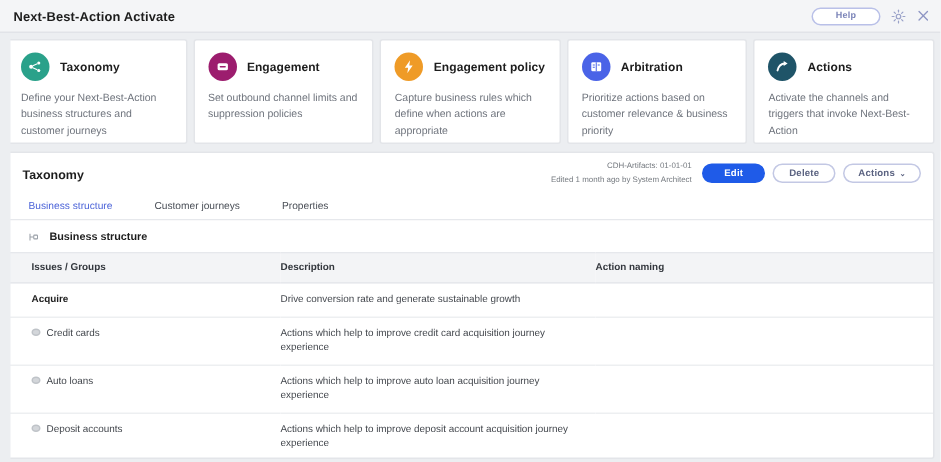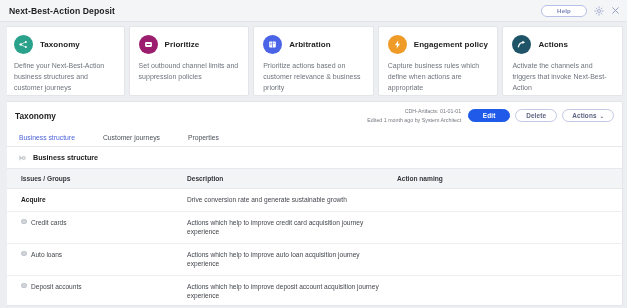--- a/index.html
+++ b/index.html
@@ -145,21 +145,21 @@
     position: absolute; left: 0; top: 22px; bottom: 0; width: 7px;
     background: #eceef1;
   }
 </style>
 </head>
 <body>
 
 <div id="app">
 
   <div class="titlebar">
-    <div class="titlebar-title">Next-Best-Action Deposit</div>
+    <div class="titlebar-title">Next-Best-Action Activate</div>
     <div class="titlebar-right">
       <div class="help-btn">Help</div>
       <div class="icon-btn">
         <svg width="10" height="10" viewBox="0 0 16 16">
           <circle cx="8" cy="8" r="2.4" fill="none" stroke="#9aa2c9" stroke-width="1.3"></circle>
           <g stroke="#9aa2c9" stroke-width="1.3" stroke-linecap="round">
             <line x1="8" y1="1.2" x2="8" y2="3.2"></line>
             <line x1="8" y1="12.8" x2="8" y2="14.8"></line>
             <line x1="1.2" y1="8" x2="3.2" y2="8"></line>
             <line x1="12.8" y1="8" x2="14.8" y2="8"></line>
@@ -200,51 +200,51 @@
     </div>
 
     <div class="card">
       <div class="card-head">
         <div class="card-icon" style="background:#9c1d6e">
           <svg width="11" height="11" viewBox="0 0 16 16">
             <rect x="3" y="4.5" width="10" height="7" rx="1.6" fill="#fff"></rect>
             <rect x="5" y="7.3" width="6" height="1.5" rx=".7" fill="#9c1d6e"></rect>
           </svg>
         </div>
-        <div class="card-title">Prioritize</div>
+        <div class="card-title">Engagement</div>
       </div>
       <div class="card-desc">Set outbound channel limits and suppression policies</div>
+    </div>
+
+    <div class="card">
+      <div class="card-head">
+        <div class="card-icon" style="background:#ef9b27">
+          <svg width="11" height="11" viewBox="0 0 16 16">
+            <polygon points="9.3,1.8 4.2,9 7.4,9 6.6,14.2 11.8,6.8 8.5,6.8" fill="#fff"></polygon>
+          </svg>
+        </div>
+        <div class="card-title">Engagement policy</div>
+      </div>
+      <div class="card-desc">Capture business rules which define when actions are appropriate</div>
     </div>
 
     <div class="card">
       <div class="card-head">
         <div class="card-icon" style="background:#4a63e7">
           <svg width="11" height="11" viewBox="0 0 16 16">
             <rect x="3.2" y="3.6" width="9.6" height="8.8" rx="1.2" fill="#fff"></rect>
             <line x1="8" y1="3.6" x2="8" y2="12.4" stroke="#4a63e7" stroke-width="1"></line>
             <line x1="4.6" y1="6.2" x2="6.6" y2="6.2" stroke="#4a63e7" stroke-width="1"></line>
             <line x1="9.4" y1="6.2" x2="11.4" y2="6.2" stroke="#4a63e7" stroke-width="1"></line>
             <line x1="4.6" y1="8.4" x2="6.6" y2="8.4" stroke="#4a63e7" stroke-width="1"></line>
           </svg>
         </div>
         <div class="card-title">Arbitration</div>
       </div>
       <div class="card-desc">Prioritize actions based on customer relevance &amp; business priority</div>
-    </div>
-
-    <div class="card">
-      <div class="card-head">
-        <div class="card-icon" style="background:#ef9b27">
-          <svg width="11" height="11" viewBox="0 0 16 16">
-            <polygon points="9.3,1.8 4.2,9 7.4,9 6.6,14.2 11.8,6.8 8.5,6.8" fill="#fff"></polygon>
-          </svg>
-        </div>
-        <div class="card-title">Engagement policy</div>
-      </div>
-      <div class="card-desc">Capture business rules which define when actions are appropriate</div>
     </div>
 
     <div class="card">
       <div class="card-head">
         <div class="card-icon" style="background:#1f5468">
           <svg width="11" height="11" viewBox="0 0 16 16">
             <path d="M3.4 11.6 C4.6 6.4 7.6 4.9 10.6 4.8" stroke="#fff" stroke-width="1.8" fill="none" stroke-linecap="round"></path>
             <polygon points="9.4,2.4 13.2,4.9 9.4,7.3" fill="#fff"></polygon>
           </svg>
         </div>

